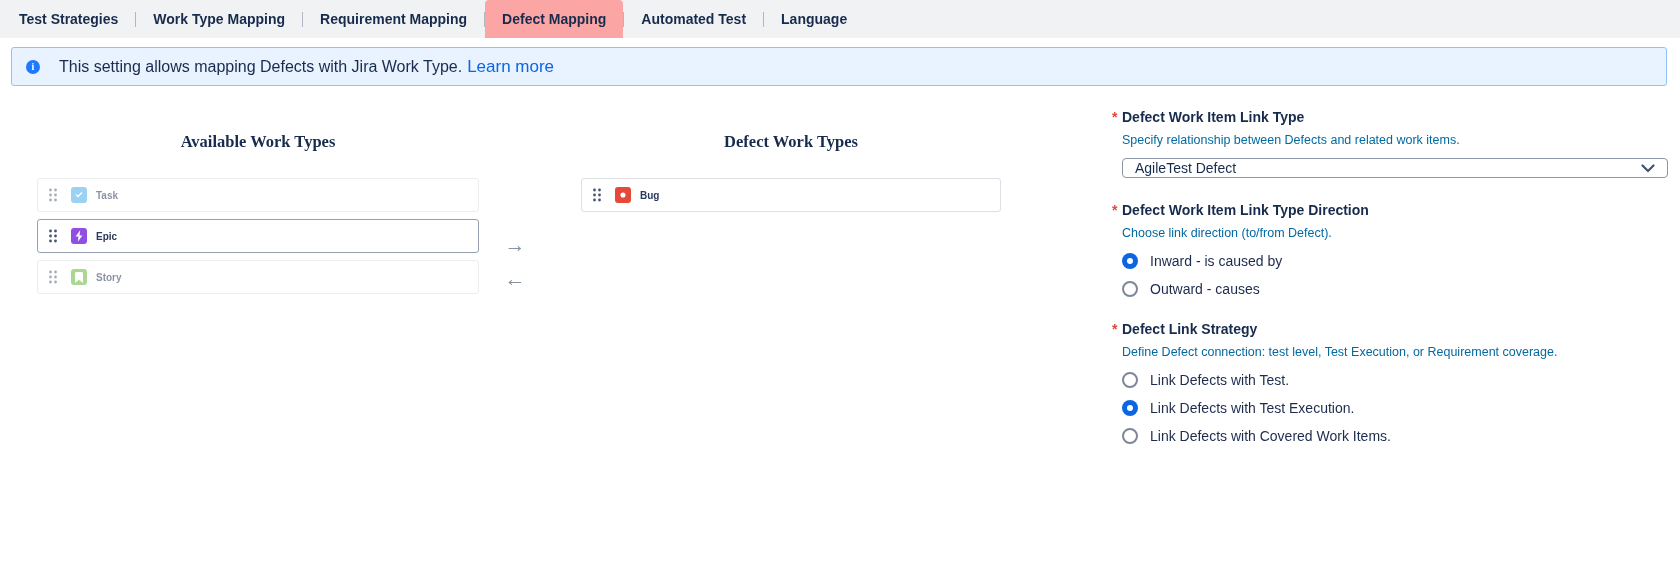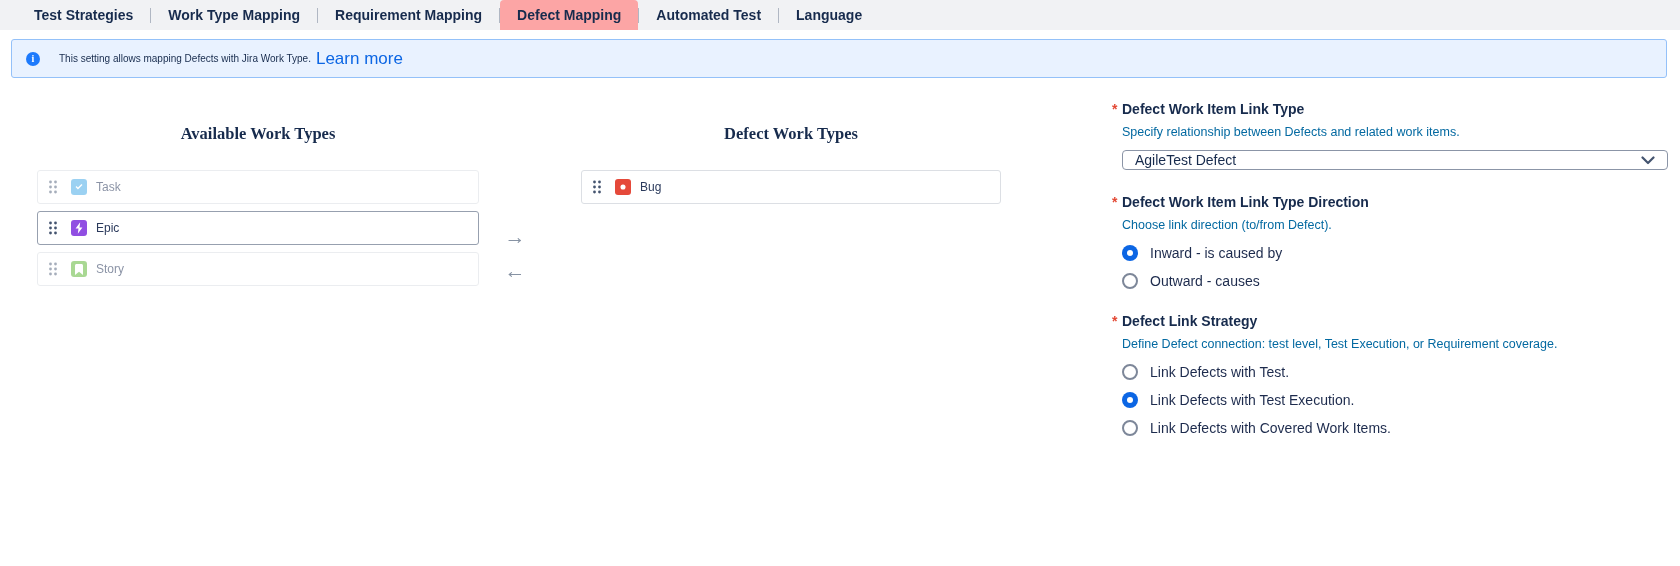--- a/index.html
+++ b/index.html
@@ -1,53 +1,53 @@
 <!DOCTYPE html>
 <html><head>
 <meta charset="utf-8">
 <style>
   * { margin:0; padding:0; box-sizing:border-box; }
   html,body { width:1680px; height:566px; overflow:hidden; background:#fff;
     font-family:"Liberation Sans", sans-serif; color:#172b4d; }
 
   
-  .tabbar { height:30px; background:#f1f2f4; display:flex; align-items:stretch; padding-left:17px; }
+  .tabbar { height:38px; background:#f1f2f4; display:flex; align-items:stretch; padding-left:2px; }
   .tab { display:flex; align-items:center; padding:0 17px; font-size:14px; font-weight:700;
          color:#172b4d; cursor:pointer; white-space:nowrap; }
   .tab.active { background:#fca5a5; border-radius:4px 4px 0 0; }
   .tab-sep { width:1px; height:15px; background:#b0b7c3; align-self:center; }
 
   
   .banner { margin:9px 13px 0 11px; height:39px; background:#e9f2ff; border:1px solid #94c1f9;
             border-radius:3px; display:flex; align-items:center; padding:0 14px; }
   .info-icon { width:14px; height:14px; border-radius:50%; background:#1d7afc; color:#fff;
                font-size:10px; font-weight:700; display:flex; align-items:center; justify-content:center;
                margin-right:19px; flex:0 0 auto; font-family:"Liberation Serif", serif; }
-  .banner-text { font-size:10px; color:#172b4d; }
+  .banner-text { font-size:16px; color:#172b4d; }
   .banner-link { font-size:17px; color:#0c66e4; margin-left:5px; cursor:pointer; text-decoration:none;text-align:center; }
 
   
   .main { display:flex; padding:0 12px; align-items:flex-start; }
   .col-left  { width:442px; margin-left:25px; }
   .col-right { width:420px; margin-left:30px; }
   .col-title { text-align:center; font-size:16.5px; font-weight:700; color:#172b4d;
                margin-top:46px; margin-bottom:26px;font-family:Liberation Serif, serif; }
 
   .wt-row { height:34px; border:1px solid #dcdfe4; border-radius:3px; background:#fff;
             display:flex; align-items:center; padding:0 10px; margin-bottom:7px; cursor:grab; }
   .wt-row.active-row { border-color:#97a0af; }
   .wt-row.faded { opacity:.55; }
   .grip { display:flex; margin-right:13px; cursor:grab; }
   .type-icon { width:16px; height:16px; border-radius:3px; display:flex; align-items:center;
                justify-content:center; margin-right:9px; flex:0 0 auto; }
   .type-icon.task  { background:#4bade8; }
   .type-icon.story { background:#63ba3c; }
   .type-icon.epic  { background:#904ee2; }
   .type-icon.bug   { background:#e5493a; }
-  .wt-label { font-size:12px; color:#2b3a5c; }
+  .wt-label { font-size:10px; color:#2b3a5c;font-weight:bold; }
 
   .arrows-col { width:72px; display:flex; flex-direction:column; align-items:center;
                 padding-top:148px; gap:13px; flex:0 0 auto; }
   .arrow-btn { font-size:21px; line-height:1; color:#8793a4; cursor:pointer; background:none; border:none; }
 
   
   .settings { width:556px; margin-left:auto; padding-left:10px; }
   .field-label { position:relative; font-size:14px; font-weight:700; color:#172b4d; line-height:18px; }
   .asterisk { position:absolute; left:-10px; top:0; color:#e34935; font-weight:700; }
   .field-desc { font-size:12.5px; color:#0369a1; line-height:16px; margin-top:6px; }

